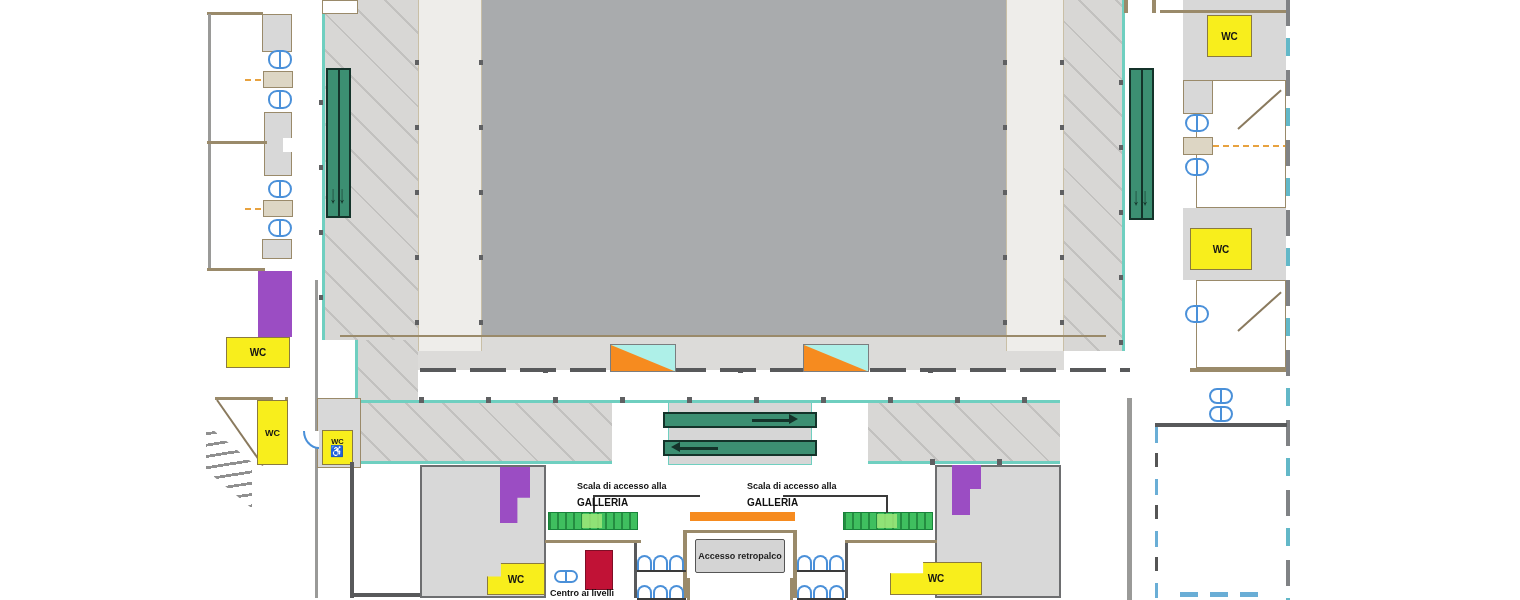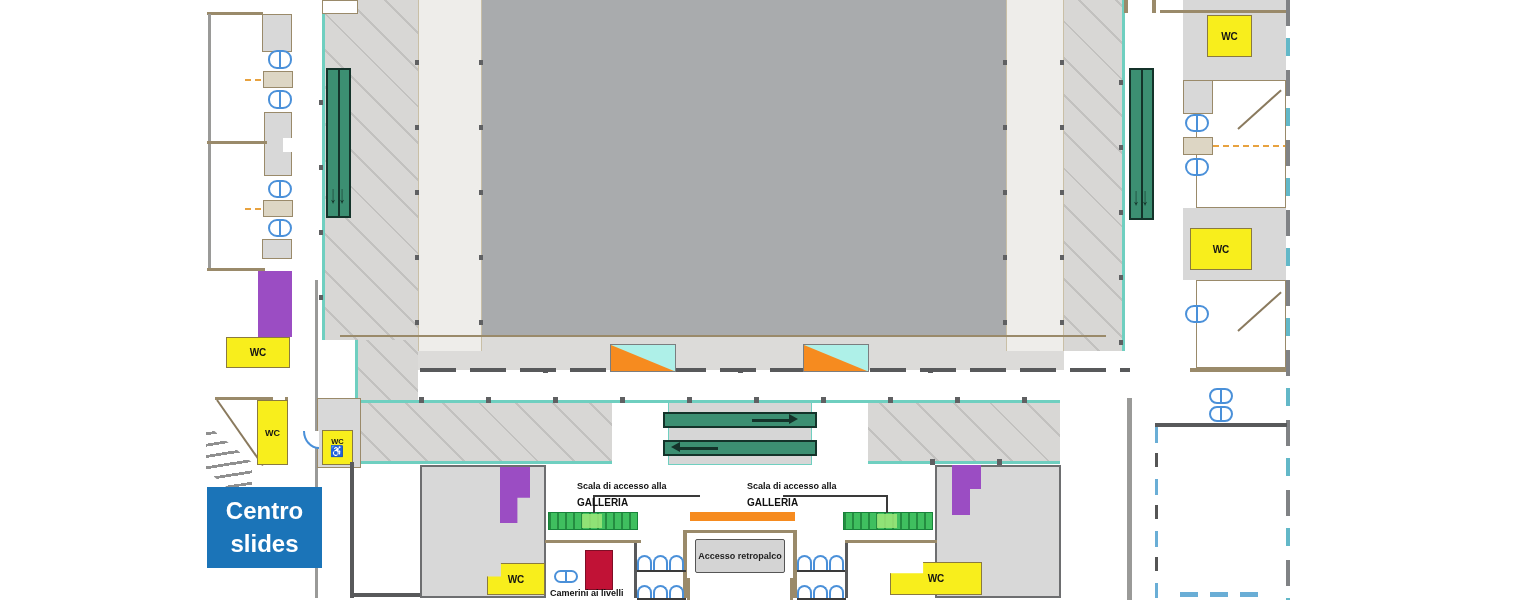--- a/index.html
+++ b/index.html
@@ -198,21 +198,21 @@
   <div class="a" style="left:420px;top:465px;width:126px;height:133px;background:var(--room_gray);border:2px solid #6d6e70"></div>
   <div class="a" style="left:500px;top:467px;width:30px;height:56px;background:var(--purple);clip-path:polygon(0 0,100% 0,100% 55%,58% 55%,58% 100%,0 100%)"></div>
   <div class="a wc" style="left:487px;top:563px;width:58px;height:32px;clip-path:polygon(24% 0,100% 0,100% 100%,0 100%,0 42%,24% 42%)">WC</div>
   <div class="a wall" style="left:545px;top:540px;width:96px;height:3px"></div>
   <div class="a dwall" style="left:634px;top:543px;width:3px;height:55px"></div>
   <div class="a" style="left:585px;top:550px;width:28px;height:40px;background:var(--red);border:1.5px solid #7e0e26"></div>
   <div class="a bf" style="left:556px;top:570px;width:20px;height:13px">
       <i class="l"></i>
       <i class="r"></i>
     </div>
-  <div class="a lbl" style="left:550px;top:588px;width:100px;height:12px">Camerini ai livelli</div>
+  <div class="a lbl" style="left:550px;top:588px;width:100px;height:12px">Centro ai livelli</div>
 
   <div class="a stair" style="left:548px;top:512px;width:90px;height:18px"></div>
   <div class="a stair" style="left:843px;top:512px;width:90px;height:18px"></div>
   <div class="a" style="left:690px;top:512px;width:105px;height:9px;background:var(--orange)"></div>
   <div class="a leader" style="left:593px;top:495px;width:107px;height:1.5px"></div>
   <div class="a leader" style="left:593px;top:495px;width:1.5px;height:18px"></div>
   <div class="a lbl" style="left:577px;top:481px;width:160px">Scala di accesso alla</div>
   <div class="a lbl lbl2" style="left:577px;top:497px;width:160px">GALLERIA</div>
   <div class="a leader" style="left:783px;top:495px;width:105px;height:1.5px"></div>
   <div class="a leader" style="left:886px;top:495px;width:1.5px;height:18px"></div>
@@ -245,18 +245,14 @@
       <i></i>
       <i></i>
     </div>
 
   <div class="a" style="left:935px;top:465px;width:126px;height:133px;background:var(--room_gray);border:2px solid #6d6e70"></div>
   <div class="a" style="left:952px;top:465px;width:29px;height:50px;background:var(--purple);clip-path:polygon(0 0,100% 0,100% 48%,62% 48%,62% 100%,0 100%)"></div>
   <div class="a wall" style="left:845px;top:540px;width:92px;height:3px"></div>
   <div class="a dwall" style="left:845px;top:543px;width:3px;height:55px"></div>
   <div class="a wc" style="left:890px;top:562px;width:92px;height:33px;clip-path:polygon(36% 0,100% 0,100% 100%,0 100%,0 34%,36% 34%)">WC</div>
 
-  <div class="a badge" style="left:207px;top:487px;width:115px;height:81px">
-    <span>Centro</span>
-    <span>slides</span>
-  </div>
 
 </div>
 
 </body></html>

